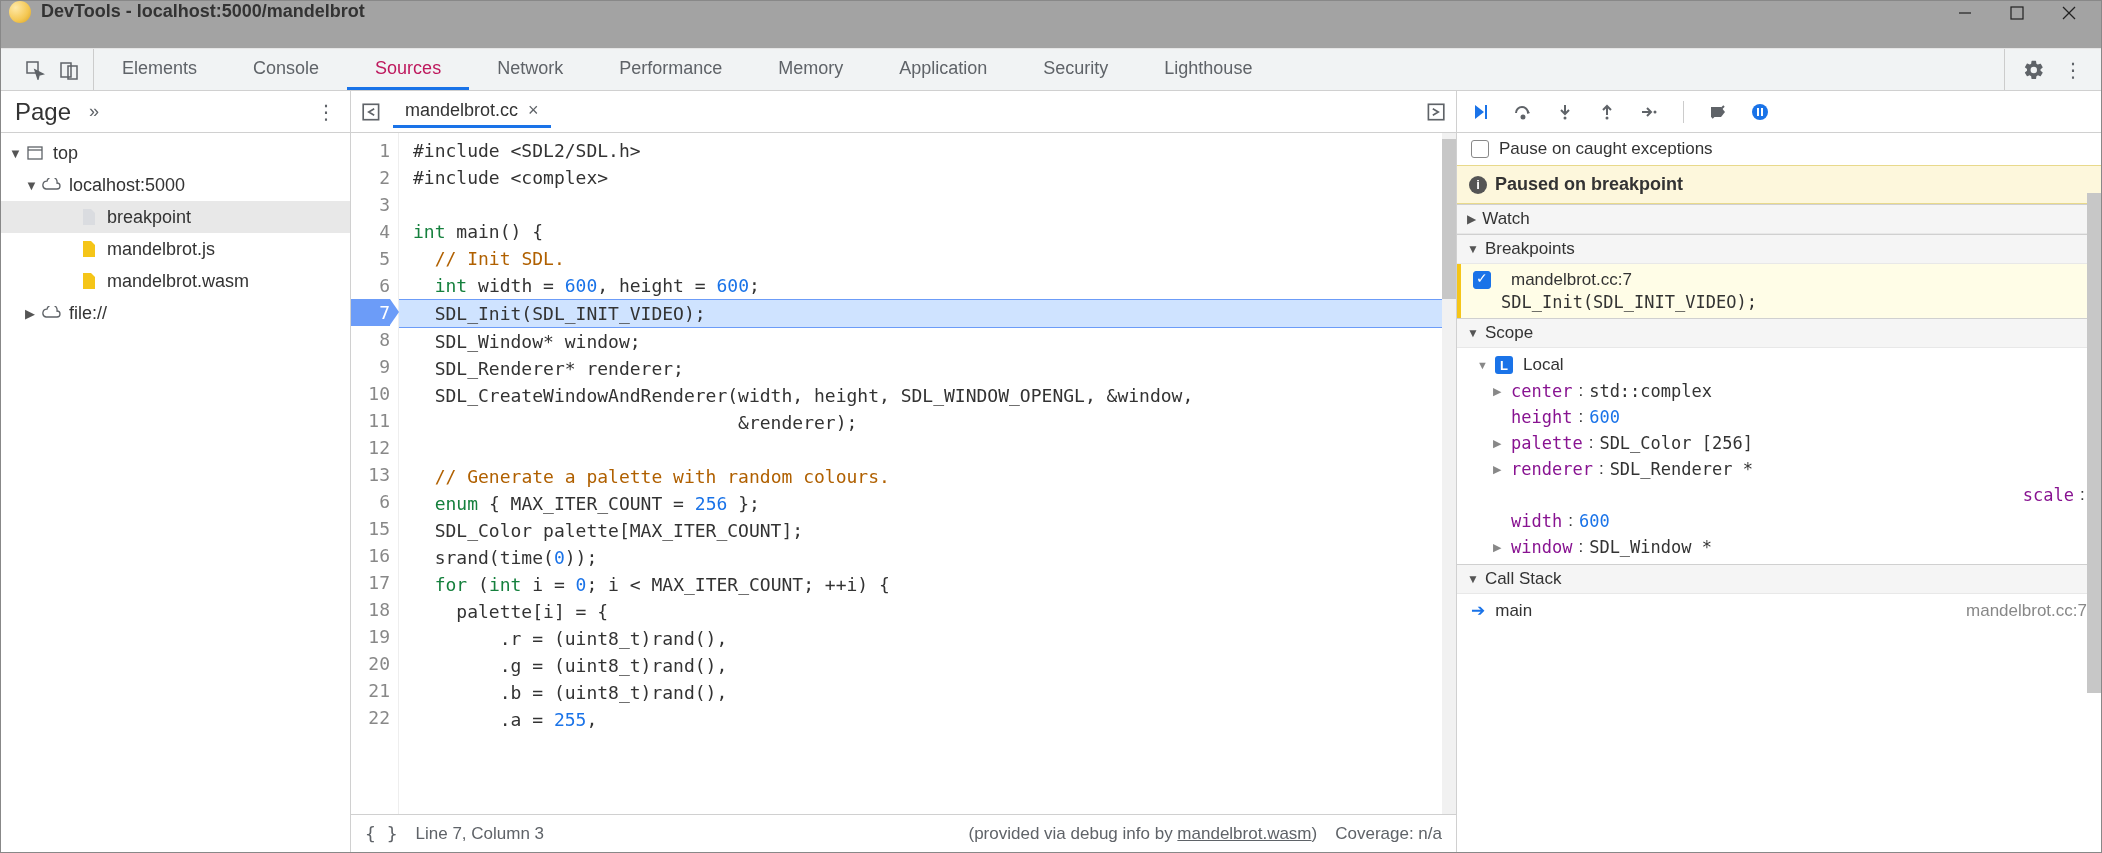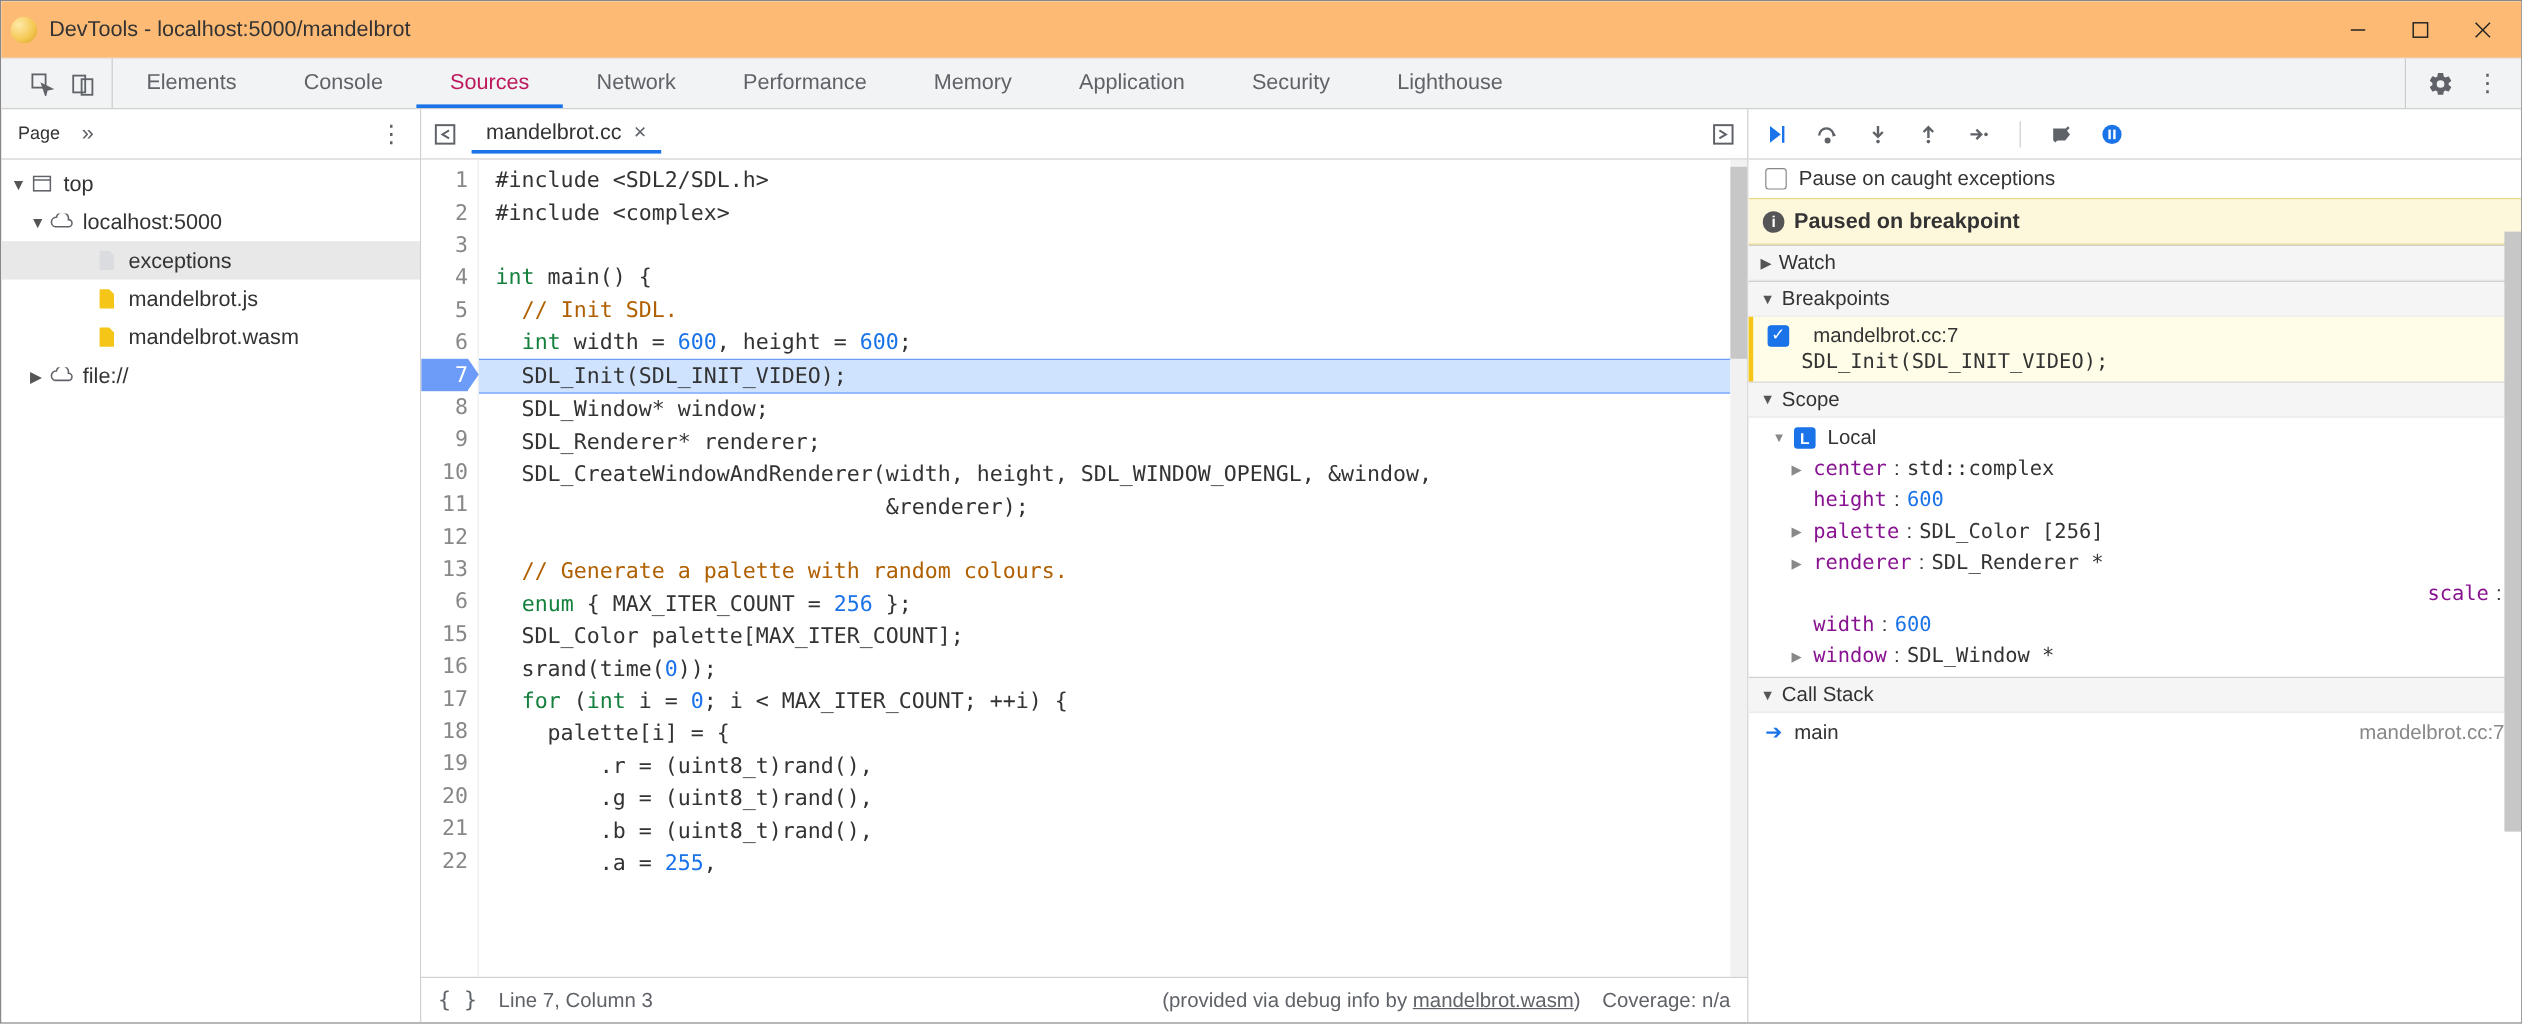--- a/index.html
+++ b/index.html
@@ -11,24 +11,24 @@
   width: 2102px;
   height: 853px;
   border: 1px solid #888;
   display: flex;
   flex-direction: column;
   overflow: hidden;
 }
 .titlebar {
   height: 48px;
   display: flex;
-  align-items: center;
   padding: 0 8px;
   border-bottom: 1px solid #e5e5e5;
-  background: #fdba74;
+  background: #a3a3a3;
+  font-weight: bold;
 }
 .titlebar .app-icon {
   width: 22px; height: 22px; margin-right: 10px;
   border-radius: 50%;
   background: radial-gradient(circle at 30% 30%, #ffe9a8, #f4c752 60%, #d69f1f);
 }
 .titlebar .title { font-size: 18px; color:#333; }
 .titlebar .spacer { flex:1; }
 .win-btns { display:flex; gap: 28px; margin-right: 12px; }
 .win-btn { width: 24px; height: 24px; display:flex; align-items:center; justify-content:center; color:#222;}
@@ -54,21 +54,21 @@
 }
 .tab.active { color:#be185d; border-bottom-color:#1a73e8; }
 .ts-right { margin-left:auto; display:flex; align-items:center; gap:18px; padding:0 18px; border-left:1px solid #ccc;}
 .ts-right .gear { width:22px; height:22px; }
 .ts-right .dots { font-size:20px; color:#5f6368; }
 
 .content { flex:1; display:flex; min-height:0; }
 
 .left-pane { width:350px; border-right:1px solid #d0d0d0; display:flex; flex-direction:column; }
 .lp-header { height:42px; display:flex; align-items:center; padding:0 14px; border-bottom:1px solid #d0d0d0; }
-.lp-header .tab-mini { font-size:15px; color:#333; margin-right:18px;}
+.lp-header .tab-mini { font-size:24px; color:#333; margin-right:18px;}
 .lp-header .chev { font-size:18px; color:#5f6368;}
 .lp-header .spacer{flex:1;}
 .lp-header .more { font-size:20px; color:#5f6368;}
 .file-tree { flex:1; overflow:auto; padding-top:4px; font-size:18px;}
 .tree-row { display:flex; align-items:center; height:32px; padding-left:8px; cursor:pointer;}
 .tree-row.selected { background:#e8e8e8; }
 .tree-indent-1 { padding-left: 24px; }
 .tree-indent-2 { padding-left: 78px; }
 .tree-arrow { width:14px; color:#555; display:inline-block; font-size:13px; margin-right:2px;}
 .cloud-icon, .frame-icon, .doc-icon, .js-icon {
@@ -235,21 +235,21 @@
             </svg>
           </span>
         <span>localhost:5000</span>
       </div>
       <div class="tree-row tree-indent-2 selected">
         <span class="doc-icon">
             <svg viewBox="0 0 14 18">
               <path d="M1 1h8l4 4v12H1Z"></path>
             </svg>
           </span>
-        <span>exceptions</span>
+        <span>breakpoint</span>
       </div>
       <div class="tree-row tree-indent-2">
         <span class="js-icon">
             <svg viewBox="0 0 14 18">
               <path d="M1 1h8l4 4v12H1Z"></path>
             </svg>
           </span>
         <span>mandelbrot.js</span>
       </div>
       <div class="tree-row tree-indent-2">

